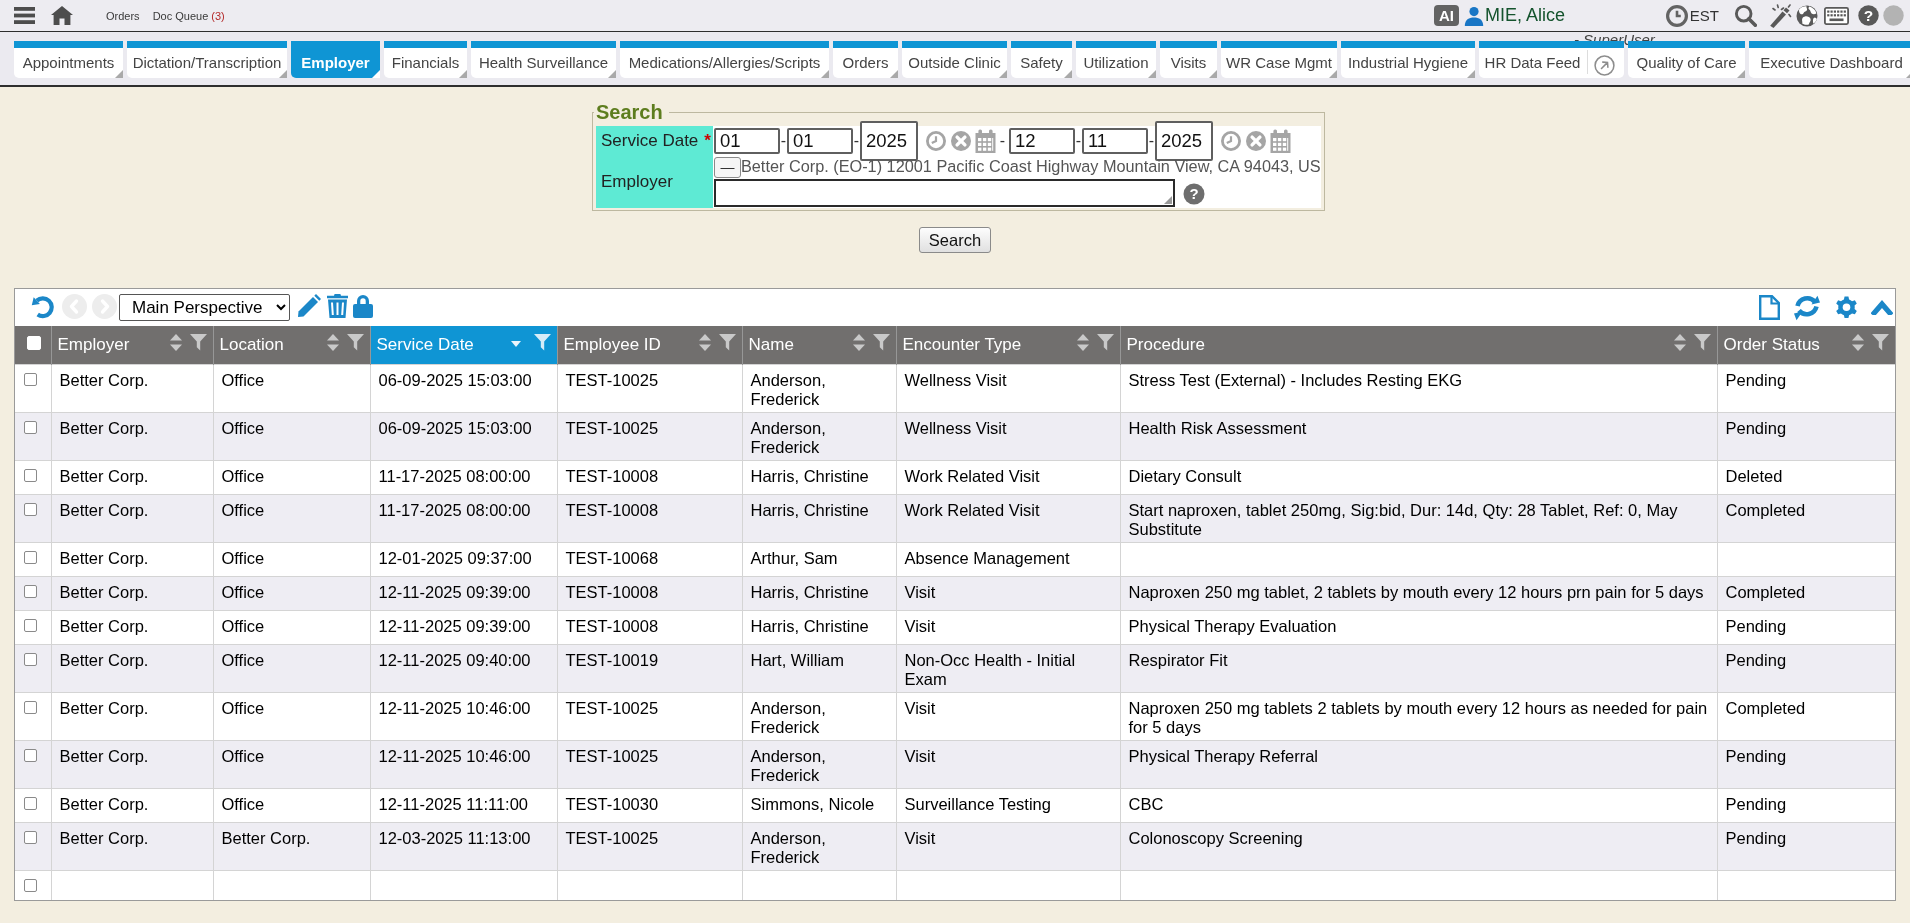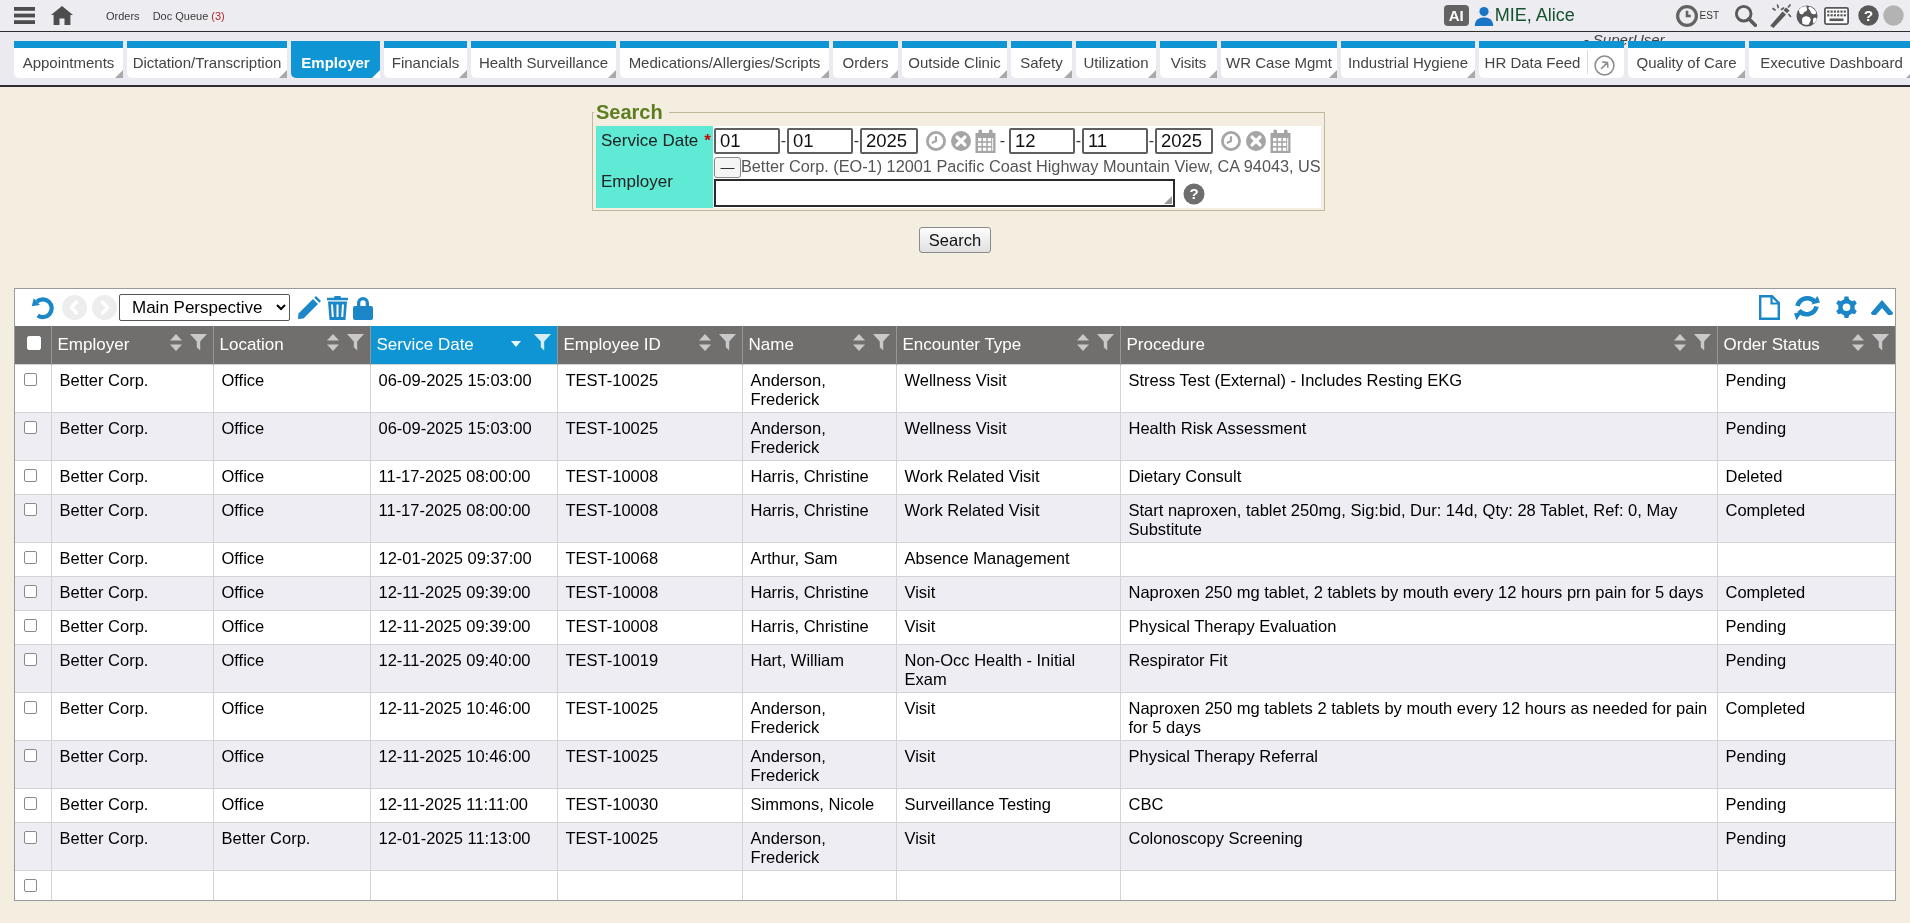--- a/index.html
+++ b/index.html
@@ -10,21 +10,21 @@
 .topbar { height:32px; background:#edecf1; border-bottom:1.5px solid #2e2e2e; display:flex; align-items:center; }
 .topbar .burger { margin-left:14px; width:21px; }
 .topbar .home { margin-left:16px; width:22px; }
 .crumbs { margin-left:33px; font-size:11px; color:#3a3a3a; }
 .crumbs span { margin-right:13px; }
 .crumbs .red { color:#b42b2b; margin:0; }
 .topright { margin-left:auto; display:flex; align-items:center; }
 .aibadge { background:#636363; color:#fff; font-weight:bold; font-size:15px; border-radius:4px; padding:2px 5px; }
 .uname { font-size:18px; color:#14532d; }
 .urole { font-size:15px; color:#444; font-style:italic;margin-top:48px; }
-.est { font-size:10px; color:#333; }
+.est { font-size:15px; color:#333; }
 
 
 .tabbar { height:55px; background:#ebeaf0; border-bottom:2px solid #2e2e2e; padding:9px 0 0 14px; white-space:nowrap; }
 .tab { position:relative; display:inline-block; vertical-align:top; height:37px; background:#fff; border-radius:5px; margin-right:4px; padding:13px 0 0 0; font-size:15px; text-align:center; color:#444; }
 .tab::before { content:""; position:absolute; left:0; top:0; right:0; height:7px; background:#0f95d4; }
 .tab::after { content:""; position:absolute; right:0; bottom:0; width:0; height:0; border-left:8px solid transparent; border-bottom:8px solid #a9a9a9; }
 .tab.active { background:#0f95d4; color:#fff; font-weight:bold; }
 .tab.active::after { border-bottom-color:#fff; }
 .tab.noarrow::after { display:none; }
 .tab .circarrow { position:absolute; right:9px; top:14px; }
@@ -32,36 +32,36 @@
 
 .searcharea { height:201px; padding:14px 0 0 0; overflow:hidden; }
 fieldset.search { margin-left:592px; border:1px solid #bdb8a0; padding:2px 3px 2px 3px; display:inline-block; }
 fieldset.search legend { color:#5d7d1e; font-size:20px; font-weight:bold; padding:0 6px 0 2px; margin-left:-2px; }
 .ftable { width:100%; border-collapse:collapse; }
 .ftable td { vertical-align:middle; }
 .flabel { background:#5eead4; width:115px; font-size:17px; color:#222; padding:4px 2px 4px 5px; white-space:nowrap; }
 .fval { background:#fff; padding:1px 0 1px 1px; }
 .req { color:#c00; font-weight:bold; margin-left:6px; }
 input.dd { width:66px; height:26px; border:2px solid #5f5f5f; border-radius:2px; font-size:18.5px; font-family:"Liberation Sans",sans-serif; padding-left:4px; color:#111; }
-input.yy { width:58px; height:26px; border:2px solid #5f5f5f; border-radius:2px; font-size:18.5px; font-family:"Liberation Sans",sans-serif; padding-left:4px; color:#111; }
+input.yy { width:58px; height:40px; border:2px solid #5f5f5f; border-radius:2px; font-size:18.5px; font-family:"Liberation Sans",sans-serif; padding-left:4px; color:#111; }
 .dash { font-size:16px; color:#333; width:7px; text-align:center; flex:0 0 auto; }
 .minusbtn { display:inline-block; width:27px; height:21px; background:#f5f5f5; border:1px solid #8a8a8a; border-radius:3px; text-align:center; font-size:14px; color:#333; line-height:18px; vertical-align:top; }
 .emptext { font-size:16.3px; color:#555; white-space:nowrap; }
 .emprow2 { position:relative; margin-top:0; }
 .empinput { width:461px; height:28px; border:2px solid #2a2a2a; font-size:16px; position:relative; background:#fff; }
 .grip { position:absolute; width:0; height:0; border-left:8px solid transparent; border-bottom:8px solid #999; left:450px; top:17px; }
 .btnrow { text-align:center; margin:12px 0 0 0; }
 button.searchbtn { font-family:"Liberation Sans",sans-serif; font-size:16.5px; color:#111; padding:2px 9px; background:linear-gradient(#fdfdfd,#e0e0e0); border:1px solid #8a8a8a; border-radius:3px; height:26px; }
 
 
 .tblock { margin:0 14px; background:#fff; border:1px solid #9a9a9a; }
 .toolbar { display:flex; align-items:center; height:37px; }
 .ttitle { width:316px; padding-left:11px; font-size:16.5px; color:#666; border-right:1px solid #aaa; height:37px; display:flex; align-items:center; white-space:nowrap; }
 .ttitle b { font-weight:bold; margin-right:5px; }
-.tctrl { display:flex; align-items:center; }
+.tctrl { display:flex; }
 .tctrl > :nth-child(1) { margin-left:16px; } .tctrl > :nth-child(2) { margin-left:8px; } .tctrl > :nth-child(3) { margin-left:5px; } .tctrl > :nth-child(5) { margin-left:8px; } .tctrl > :nth-child(6) { margin-left:6px; } .tctrl > :nth-child(7) { margin-left:5px; }
 select.persp { font-family:"Liberation Sans",sans-serif; font-size:17px; height:27px; width:171px; border:1px solid #555; border-radius:2px; background:#fff; padding-left:8px; margin-left:2px; }
 .tright { margin-left:auto; display:flex; align-items:center; padding-right:2px; }
 .tright > :nth-child(2) { margin-left:14px; } .tright > :nth-child(3) { margin-left:15px; } .tright > :nth-child(4) { margin-left:13px; }
 
 
 table.data { width:100%; border-collapse:collapse; table-layout:fixed; }
 table.data th { background:#716f6e; color:#fff; font-weight:normal; font-size:17px; text-align:left; padding:0 0 0 6px; height:38px; border-left:1px solid #979797; position:relative; }
 table.data th.first { border-left:none; }
 table.data th.sorted { background:#0f95d4; }
@@ -477,21 +477,21 @@
   <td>TEST-10030</td>
   <td>Simmons, Nicole</td>
   <td>Surveillance Testing</td>
   <td>CBC</td>
   <td>Pending</td>
 </tr>
 <tr class="alt" style="height:47px">
   <td class="first" style="text-align:center;padding-left:0"><span class="cb"></span></td>
   <td>Better Corp.</td>
   <td>Better Corp.</td>
-  <td>12-01-2025 11:13:00</td>
+  <td>12-03-2025 11:13:00</td>
   <td>TEST-10025</td>
   <td>Anderson, Frederick</td>
   <td>Visit</td>
   <td>Colonoscopy Screening</td>
   <td>Pending</td>
 </tr>
 <tr style="height:30px">
           <td class="first" style="text-align:center;padding-left:0"><span class="cb"></span></td>
           <td></td>
           <td></td>

